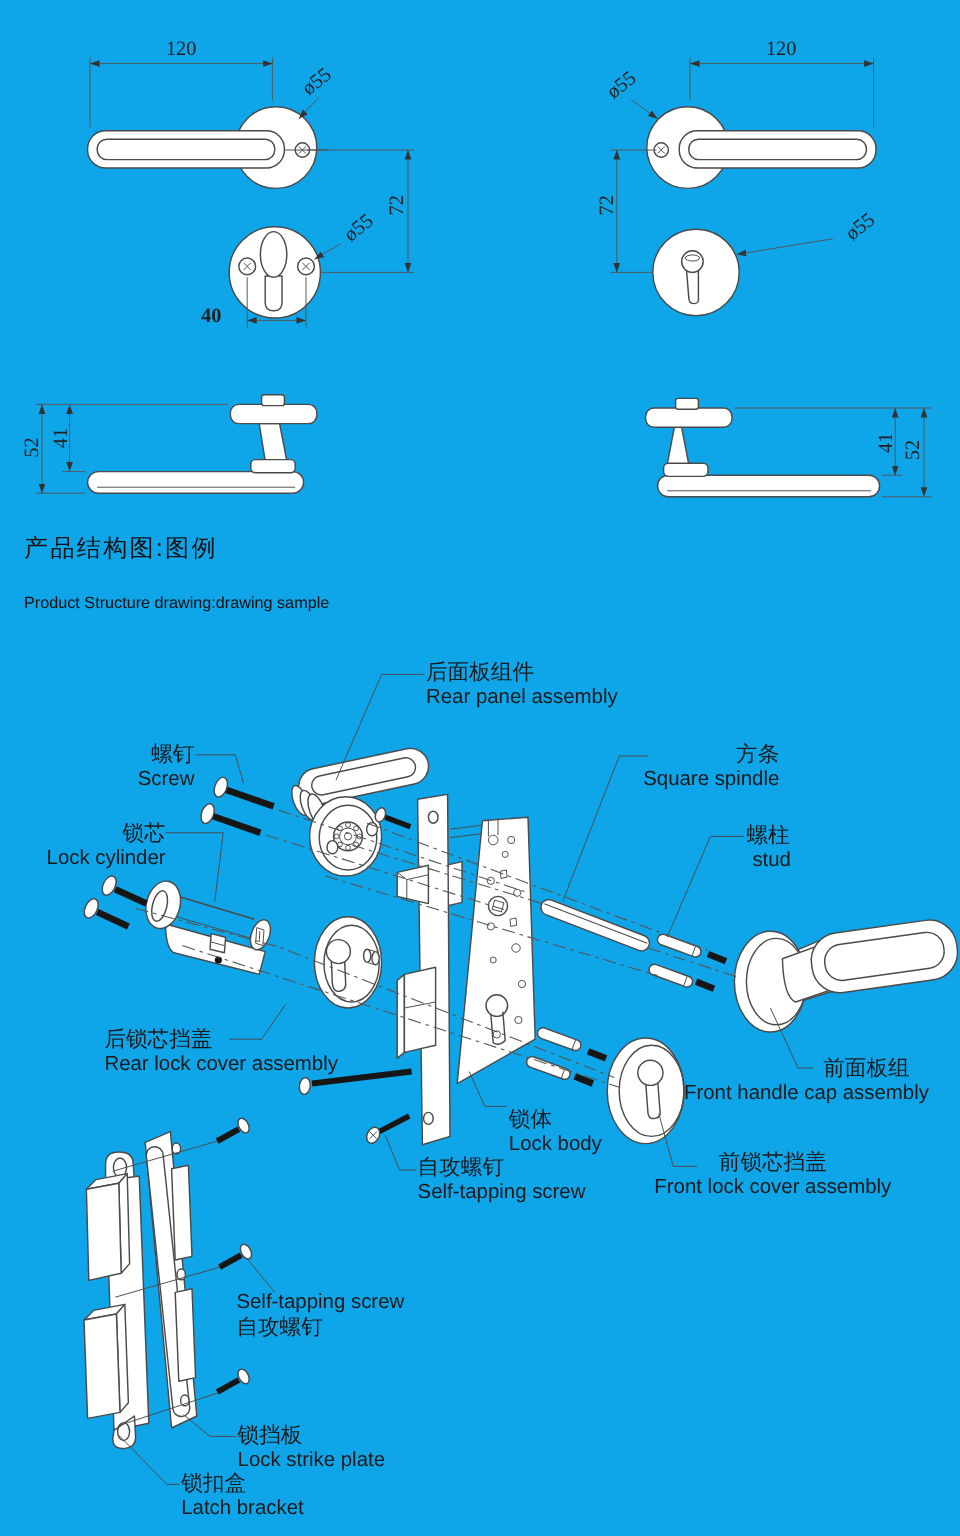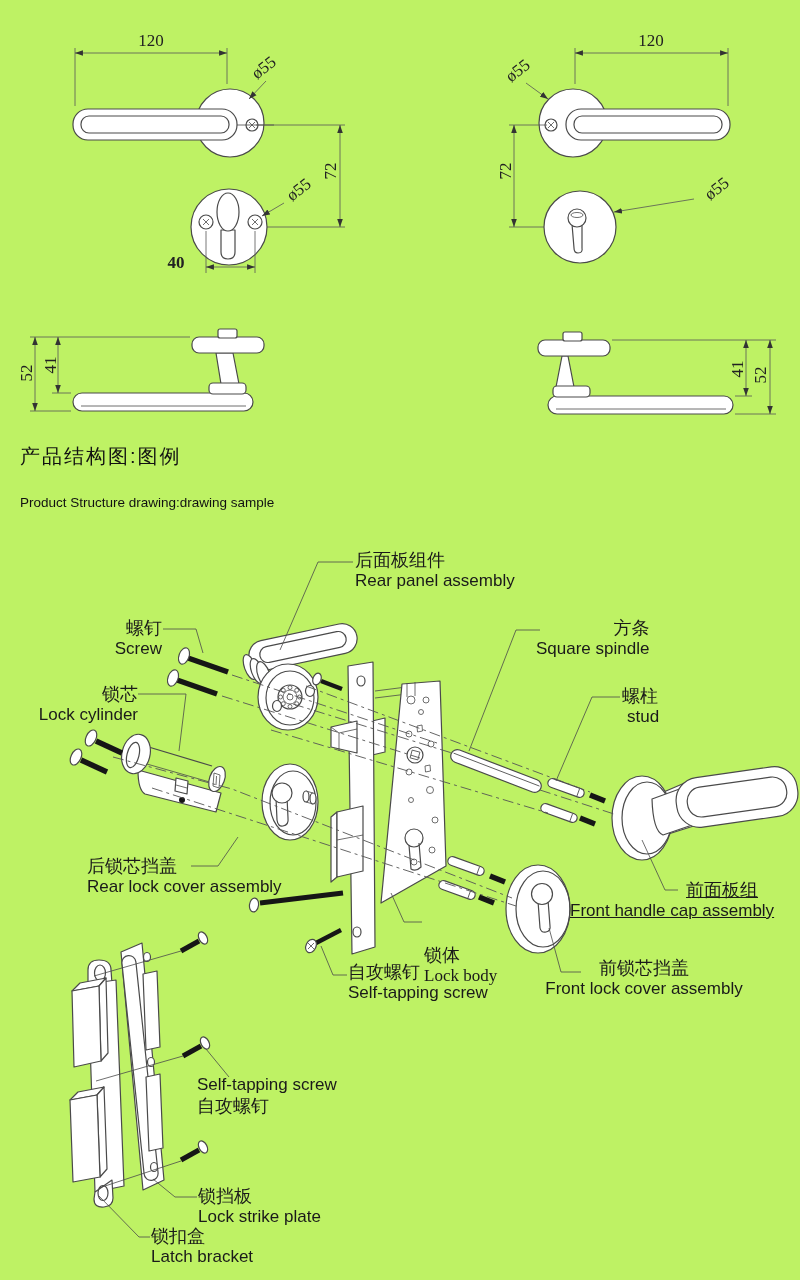--- a/index.html
+++ b/index.html
@@ -1,16 +1,16 @@
 <!DOCTYPE html>
 <html><head>
 <meta charset="utf-8">
 <style>
   html,body{margin:0;padding:0;background:#fff;}
-  #app{position:relative;width:800px;height:1280px;background:#bef264;overflow:hidden;
+  #app{position:relative;width:800px;height:1280px;background:#0ea5e9;overflow:hidden;
        font-family:"Liberation Sans",sans-serif;}
   #art{position:absolute;left:0;top:0;}
   .plabel{position:absolute;color:#1a1a1a;white-space:nowrap;}
   .plabel .zh{font-size:18px;line-height:22px;}
   .plabel .en{font-size:17px;line-height:20px;}
   .ra{text-align:right;}
   .ctr{text-align:center;}
   .dim{position:absolute;font-family:"Liberation Serif",serif;font-size:17px;color:#222;
        white-space:nowrap;width:34px;height:18px;text-align:center;line-height:18px;}
   .r90{transform:rotate(-90deg);}
@@ -356,31 +356,31 @@
 <div class="plabel" style="left:622px;top:685px;">
   <div class="zh">螺柱</div>
   <div class="en" style="margin-left:5px;">stud</div>
 </div>
 
 <div class="plabel" style="left:87px;top:855px;">
   <div class="zh">后锁芯挡盖</div>
   <div class="en">Rear lock cover assembly</div>
 </div>
 
-<div class="plabel" style="left:424px;top:944px;font-family:Liberation Serif, serif;">
+<div class="plabel" style="left:424px;top:921px;">
   <div class="zh">锁体</div>
   <div class="en">Lock body</div>
 </div>
 
 <div class="plabel" style="left:348px;top:961px;">
   <div class="zh">自攻螺钉</div>
   <div class="en">Self-tapping screw</div>
 </div>
 
-<div class="plabel ra" style="left:570px;top:879px;width:188px;text-decoration:underline;">
+<div class="plabel ra" style="left:570px;top:879px;width:188px;">
   <div class="zh">前面板组</div>
   <div class="en">Front handle cap assembly</div>
 </div>
 
 <div class="plabel ctr" style="left:545px;top:957px;width:198px;">
   <div class="zh">前锁芯挡盖</div>
   <div class="en">Front lock cover assembly</div>
 </div>
 
 <div class="plabel" style="left:197px;top:1075px;">

